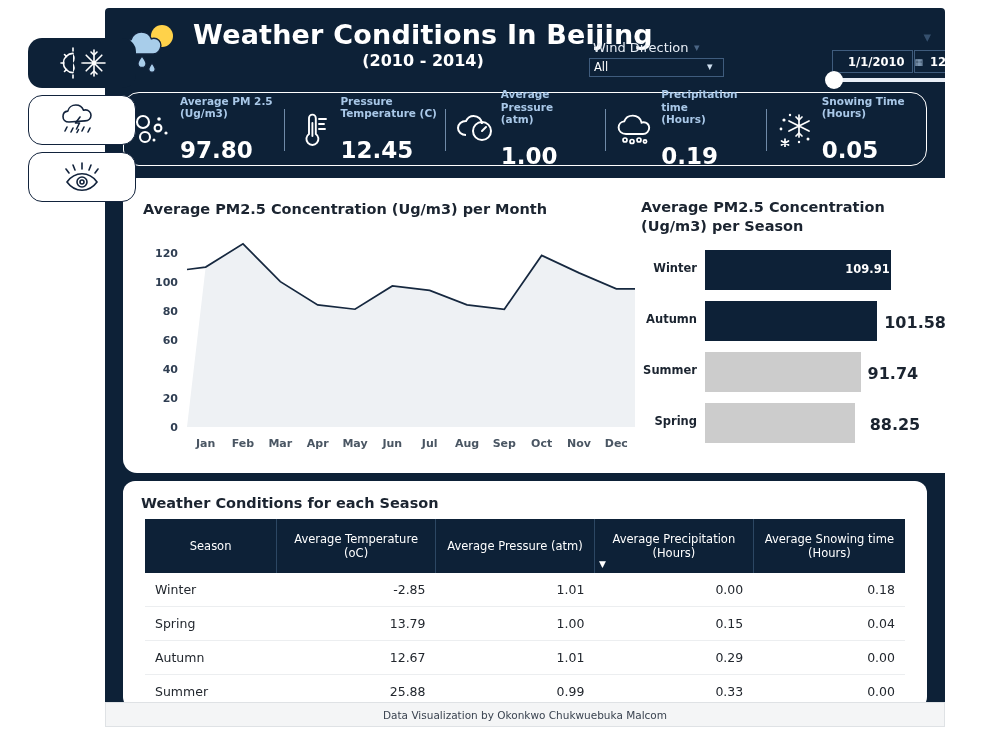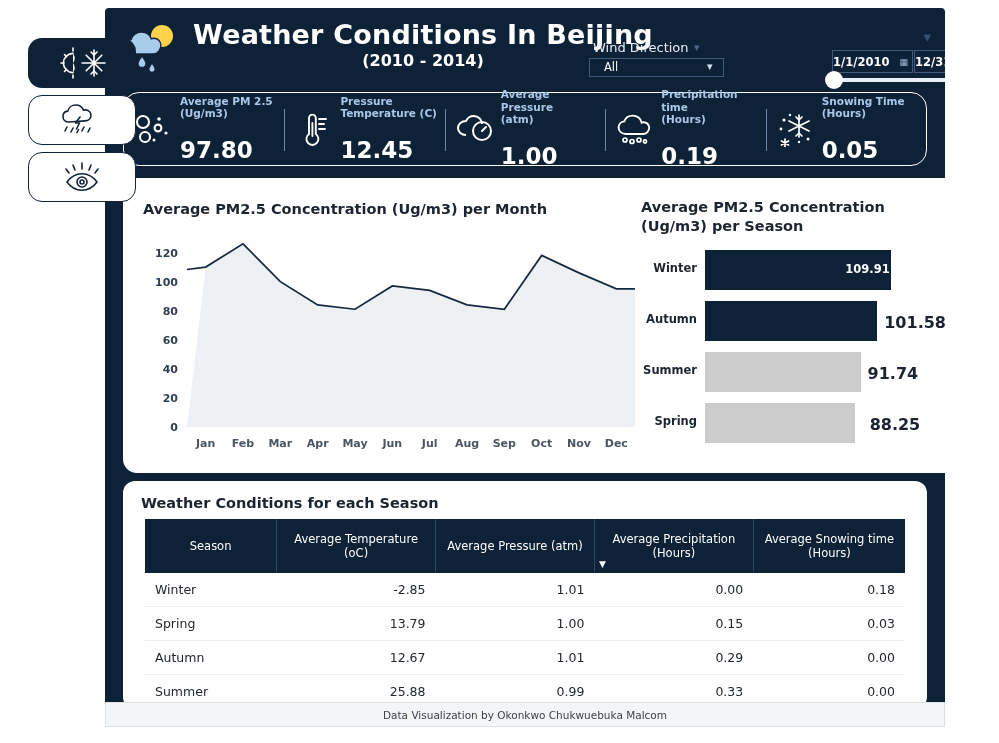--- a/index.html
+++ b/index.html
@@ -44,26 +44,26 @@
   
   .filters{position:absolute;left:484px;top:25px;width:345px;height:52px;}
   .filter-label{
     position:absolute;left:4px;top:7px;color:#e8eef6;font-size:13px;
   }
   .filter-label-chev{position:absolute;left:105px;top:8px;color:#4a6584;font-size:11px;}
   .wind-select{
     position:absolute;left:0;top:25px;width:135px;height:19px;
     border:1px solid #3f5c7d;background:transparent;color:#ffffff;
     font-size:11.5px;font-family:"DejaVu Sans",sans-serif;
-    box-sizing:border-box;padding:0 14px;line-height:17px;position:absolute;
+    box-sizing:border-box;padding:0 4px;line-height:17px;position:absolute;
   }
   .wind-chev{position:absolute;left:118px;top:27px;color:#cfe0f0;font-size:11px;}
   .date-box{
     position:absolute;top:17px;height:23px;border:1px solid #3f5c7d;
-    box-sizing:border-box;display:flex;align-items:center;padding:0 0;gap:10px;
+    box-sizing:border-box;display:flex;align-items:center;padding:0 15px;gap:10px;
   }
   .date-box .dval{color:#ffffff;font-size:11.5px;font-weight:bold;}
   .date-box .cal{color:#9db7d2;font-size:9px;}
   #date-start{left:243px;width:81px;}
   #date-end{left:325px;width:84px;}
   .slider-track{
     position:absolute;left:243px;top:45px;width:198px;height:4px;
     background:#e8eef6;border-radius:2px;
   }
   .slider-handle{
@@ -408,21 +408,21 @@
             <td class="num">-2.85</td>
             <td class="num">1.01</td>
             <td class="num">0.00</td>
             <td class="num">0.18</td>
           </tr>
           <tr>
             <td class="season-cell">Spring</td>
             <td class="num">13.79</td>
             <td class="num">1.00</td>
             <td class="num">0.15</td>
-            <td class="num">0.03</td>
+            <td class="num">0.04</td>
           </tr>
           <tr>
             <td class="season-cell">Autumn</td>
             <td class="num">12.67</td>
             <td class="num">1.01</td>
             <td class="num">0.29</td>
             <td class="num">0.00</td>
           </tr>
           <tr>
             <td class="season-cell">Summer</td>

